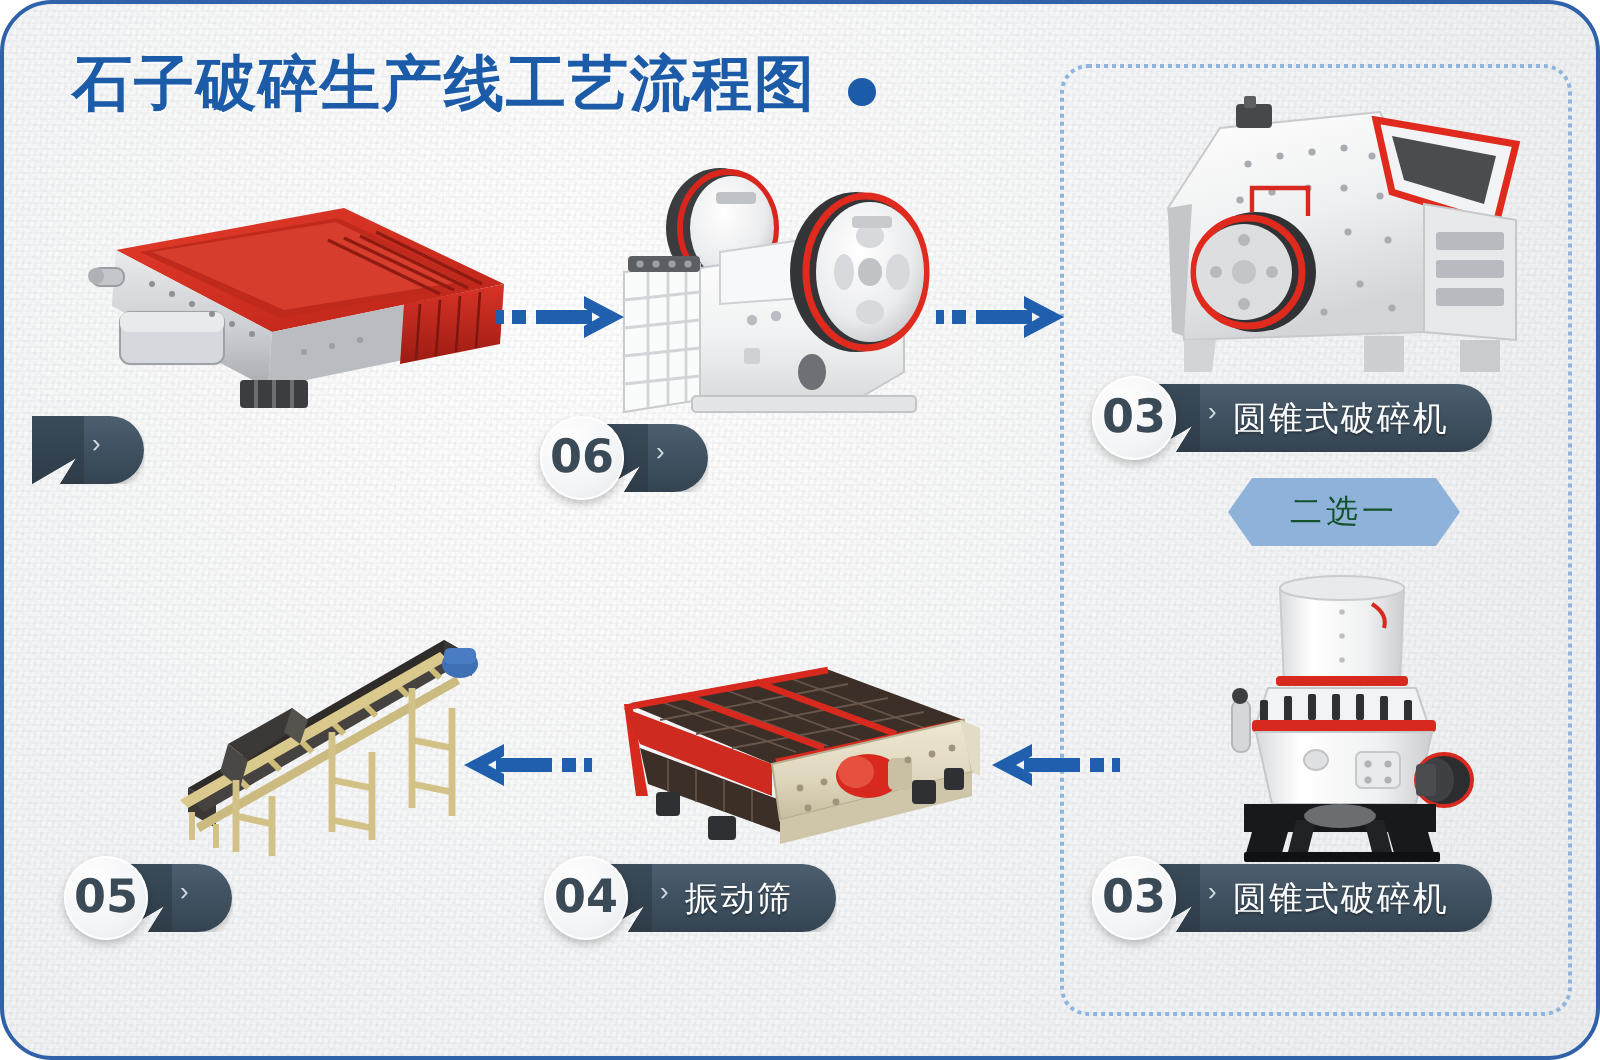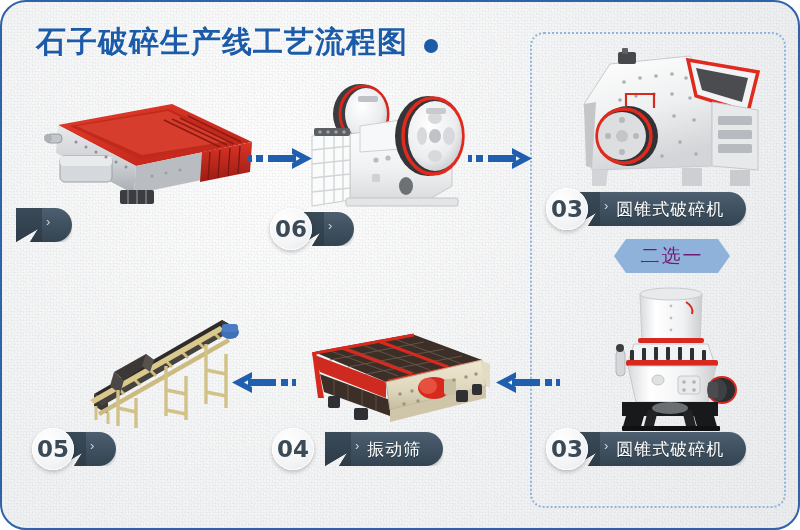--- a/index.html
+++ b/index.html
@@ -109,21 +109,21 @@
   }
 
   
   #choice-badge {
     position: absolute;
     left: 612px; top: 237px;
     width: 116px; height: 34px;
     background: #8fb2db;
     clip-path: polygon(12px 0, calc(100% - 12px) 0, 100% 50%, calc(100% - 12px) 100%, 12px 100%, 0 50%);
     display: flex; align-items: center; justify-content: center;
-    color: #701a75; font-size: 19px; letter-spacing: 2px;
+    color: #14532d; font-size: 16px; letter-spacing: 2px;
     z-index: 9;
   }
 
   
   .arrow { position: absolute; z-index: 8; }
   .arrow svg { display: block; }
 </style>
 </head>
 <body>
 
@@ -586,21 +586,21 @@
   </div>
 
   <div class="step" style="left:544px; top:426px;">
     <div class="step-num">03</div>
     <div class="step-pill">
       <span class="step-chevron">›</span>
       <span class="step-label">圆锥式破碎机</span>
     </div>
   </div>
 
-  <div class="step" style="left:270px; top:426px;gap:25px;">
+  <div class="step" style="left:270px; top:426px;">
     <div class="step-num">04</div>
     <div class="step-pill">
       <span class="step-chevron">›</span>
       <span class="step-label">振动筛</span>
     </div>
   </div>
 
   <div class="step" style="left:30px; top:426px;">
     <div class="step-num">05</div>
     <div class="step-pill">

